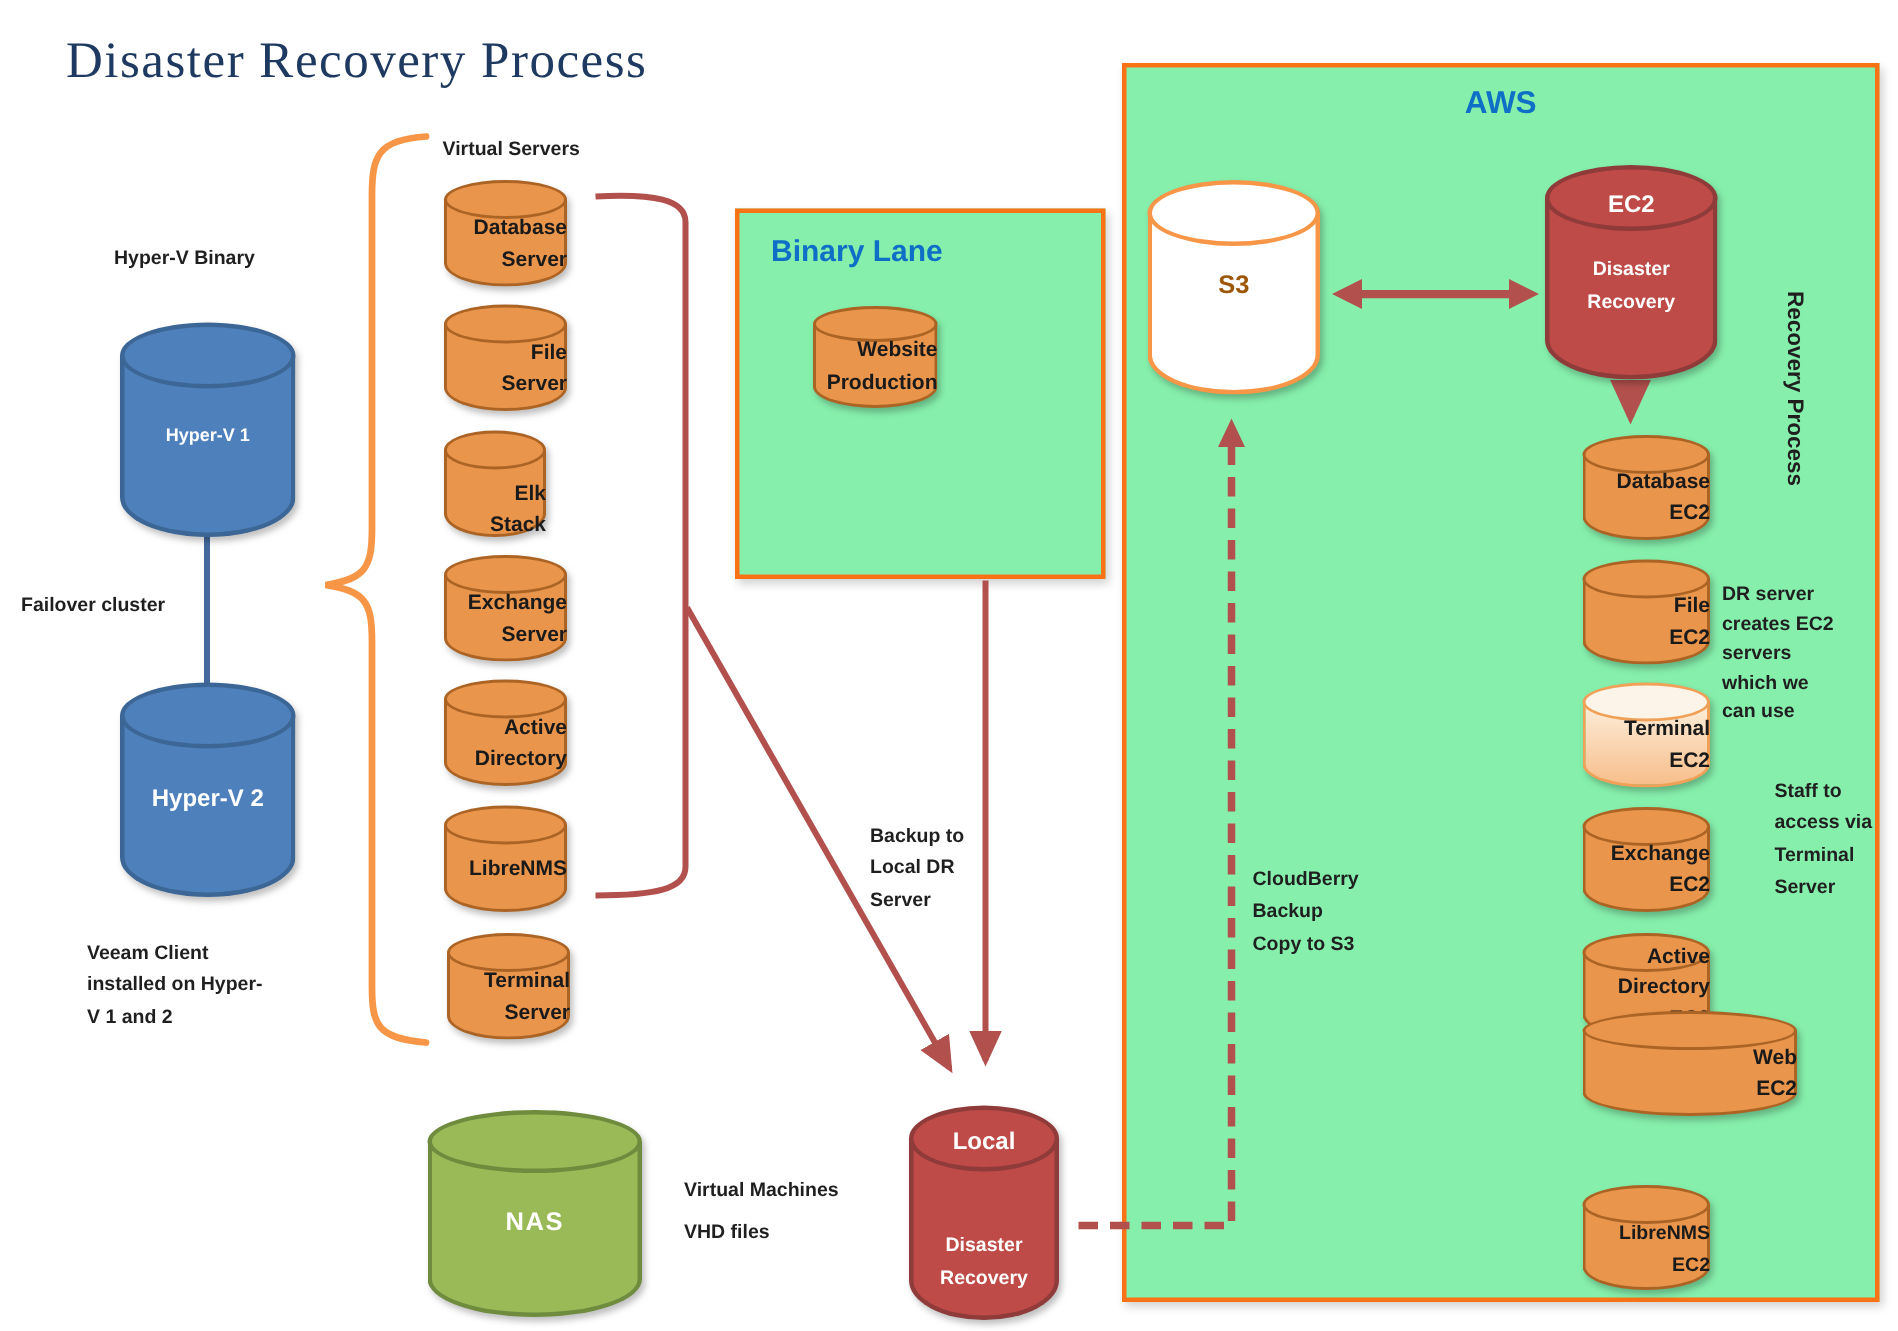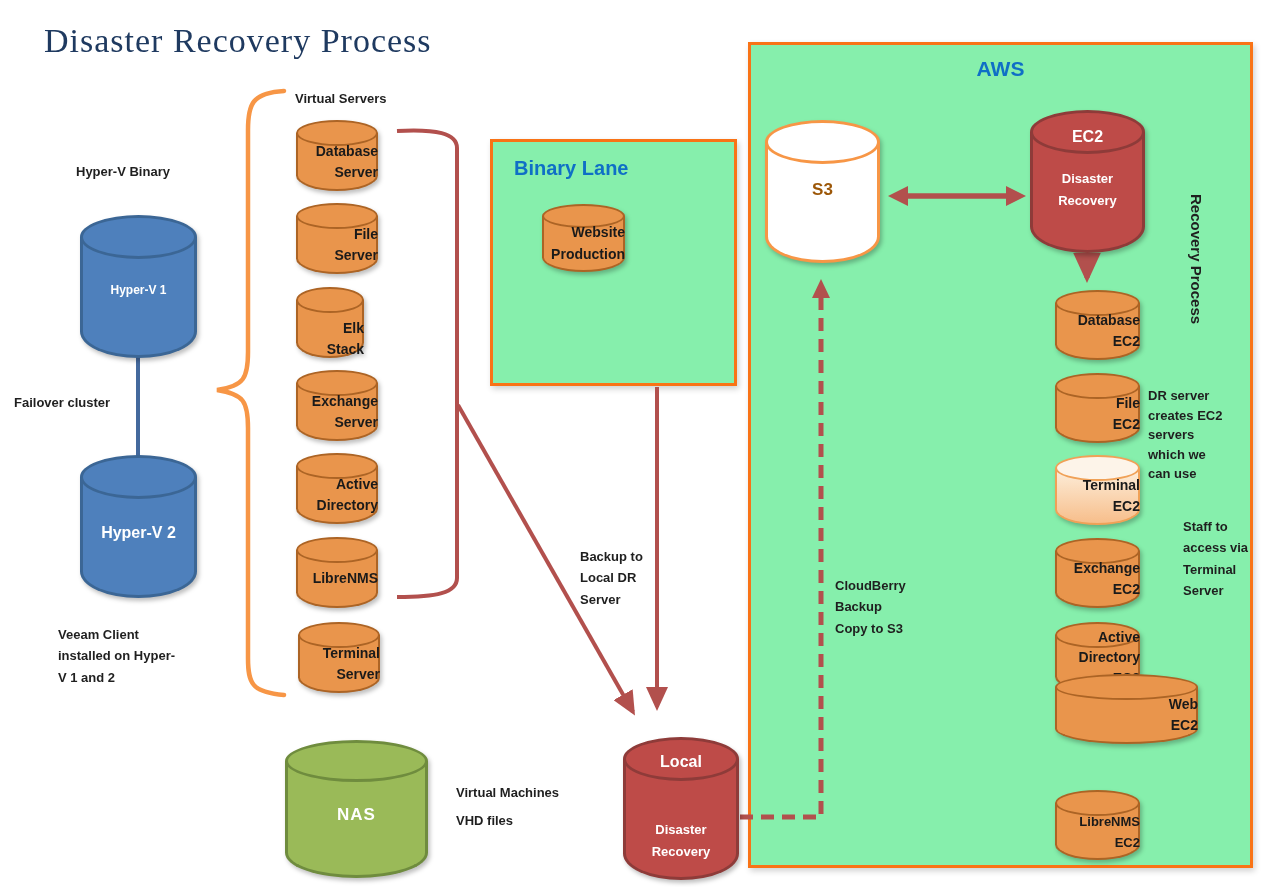--- a/index.html
+++ b/index.html
@@ -147,21 +147,21 @@
     <div class="cyl-body"></div>
       <div class="cyl-top"></div>
     <div class="lbl pad" style="top:18px;padding-left:7px;line-height:1.55;">Website
 Production</div>
   </div>
 
   <div class="note" style="left:580px;top:546px;">Backup  to
 Local DR
 Server</div>
 
-  <div class="cyl" style="left:606px;top:737px;width:116px;height:143px;margin-left:17px;--ry:22px;--f:#BE4B48;--s:#8E3B39;--bw:3px;">
+  <div class="cyl" style="left:606px;top:737px;width:100px;height:143px;--ry:22px;--f:#BE4B48;--s:#8E3B39;--bw:3px;">
     <div class="cyl-body"></div>
       <div class="cyl-top"></div>
     <div class="lbl ctr white" style="top:13px;font-size:16px;">Local</div>
     <div class="lbl ctr white" style="top:82px;font-size:13px;line-height:1.7;">Disaster
 Recovery</div>
   </div>
 
   <div class="cyl" style="left:765px;top:120px;width:115px;height:143px;--ry:22px;--f:#FFFFFF;--s:#F79646;--bw:3px;">
     <div class="cyl-body"></div>
       <div class="cyl-top"></div>

